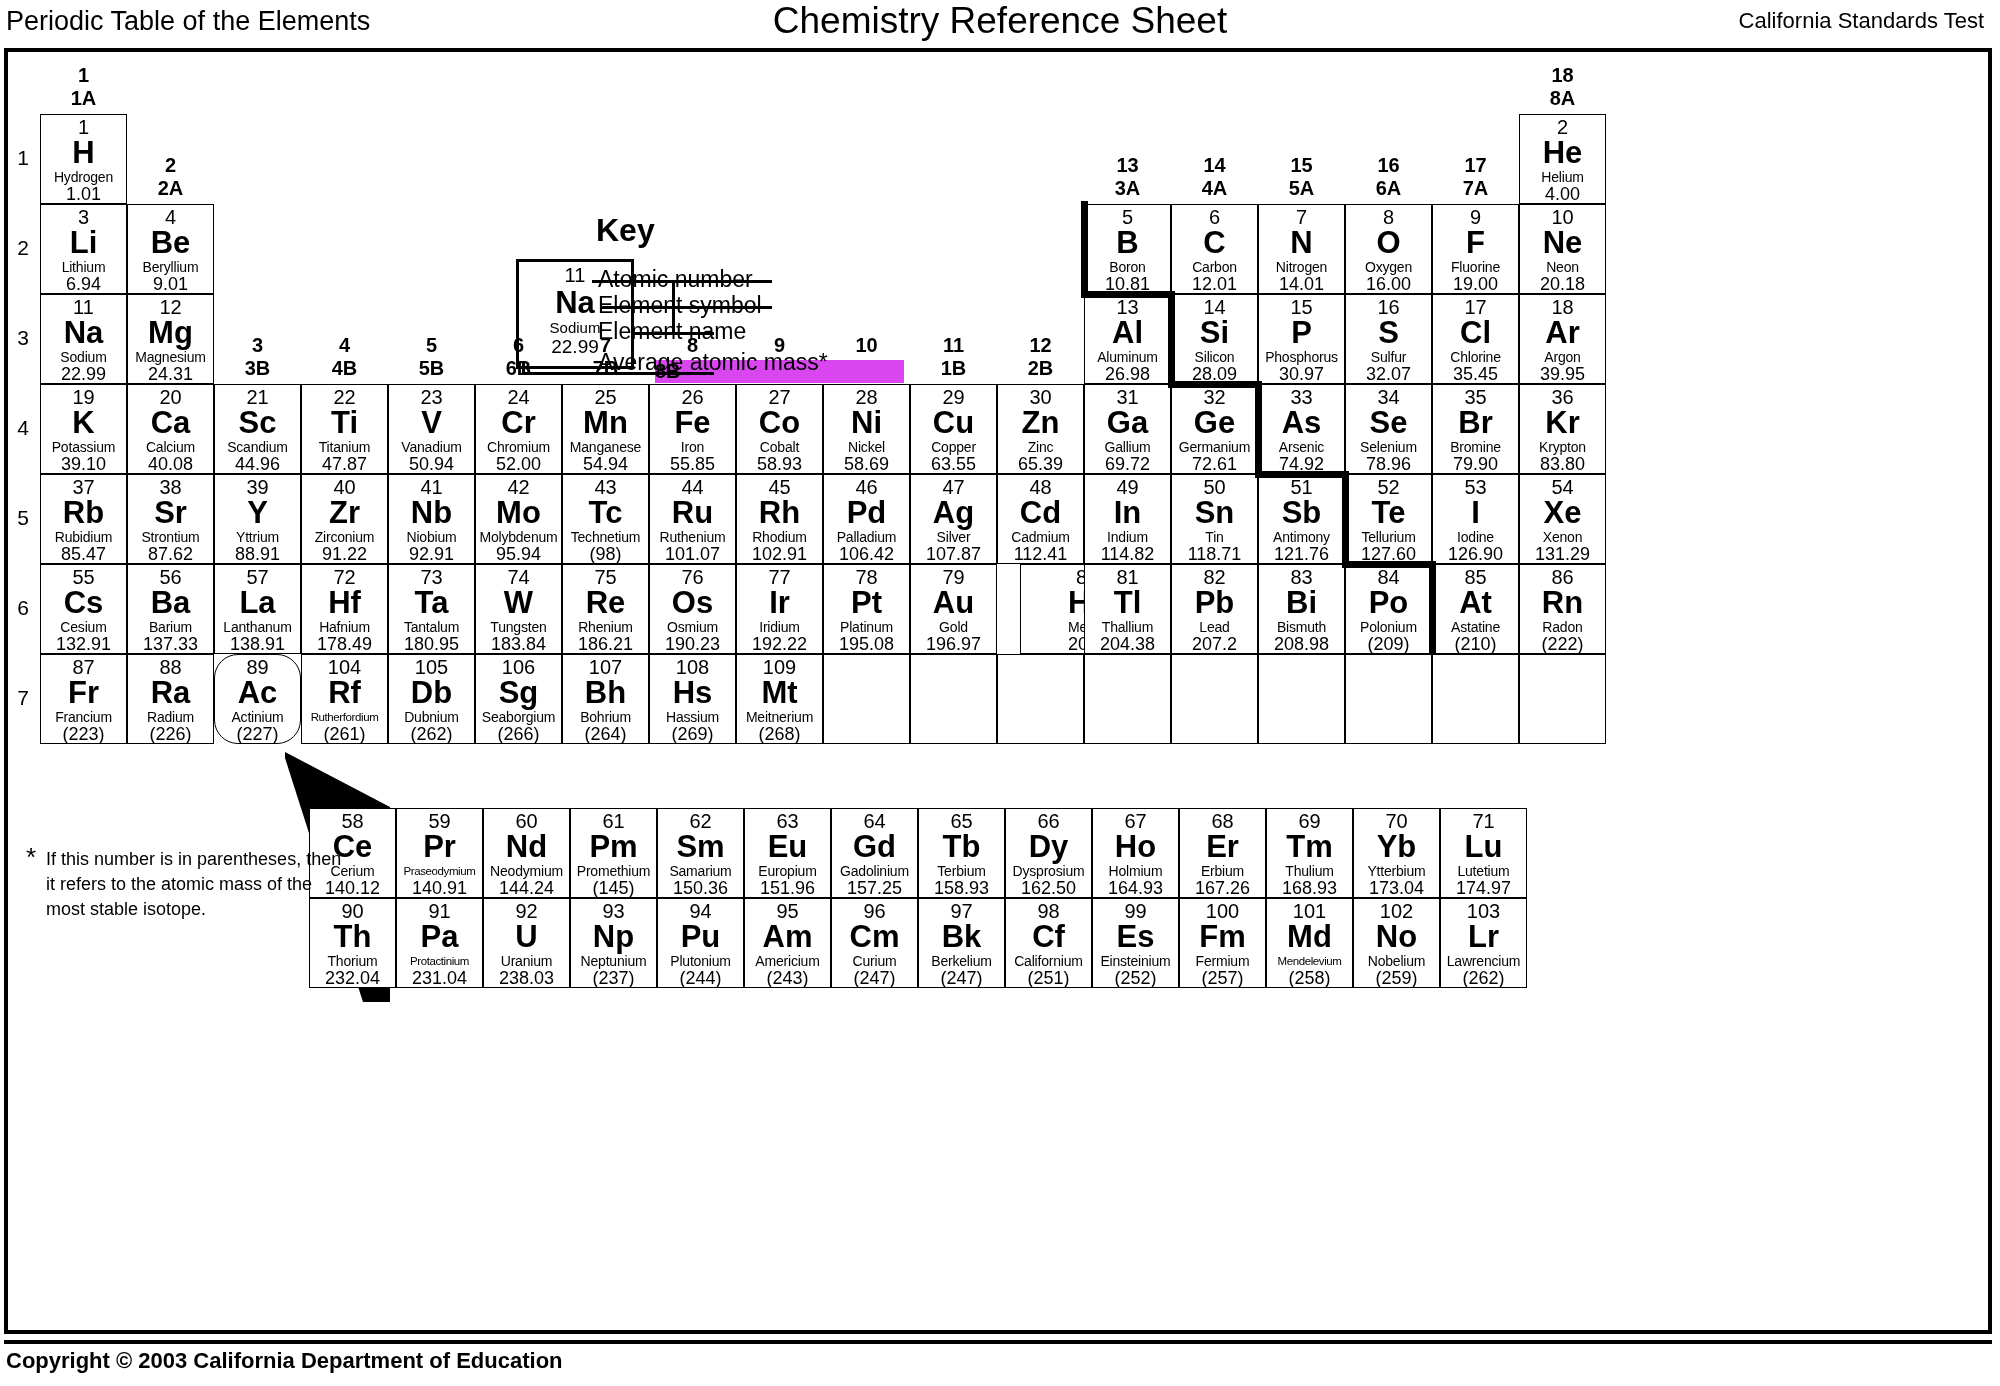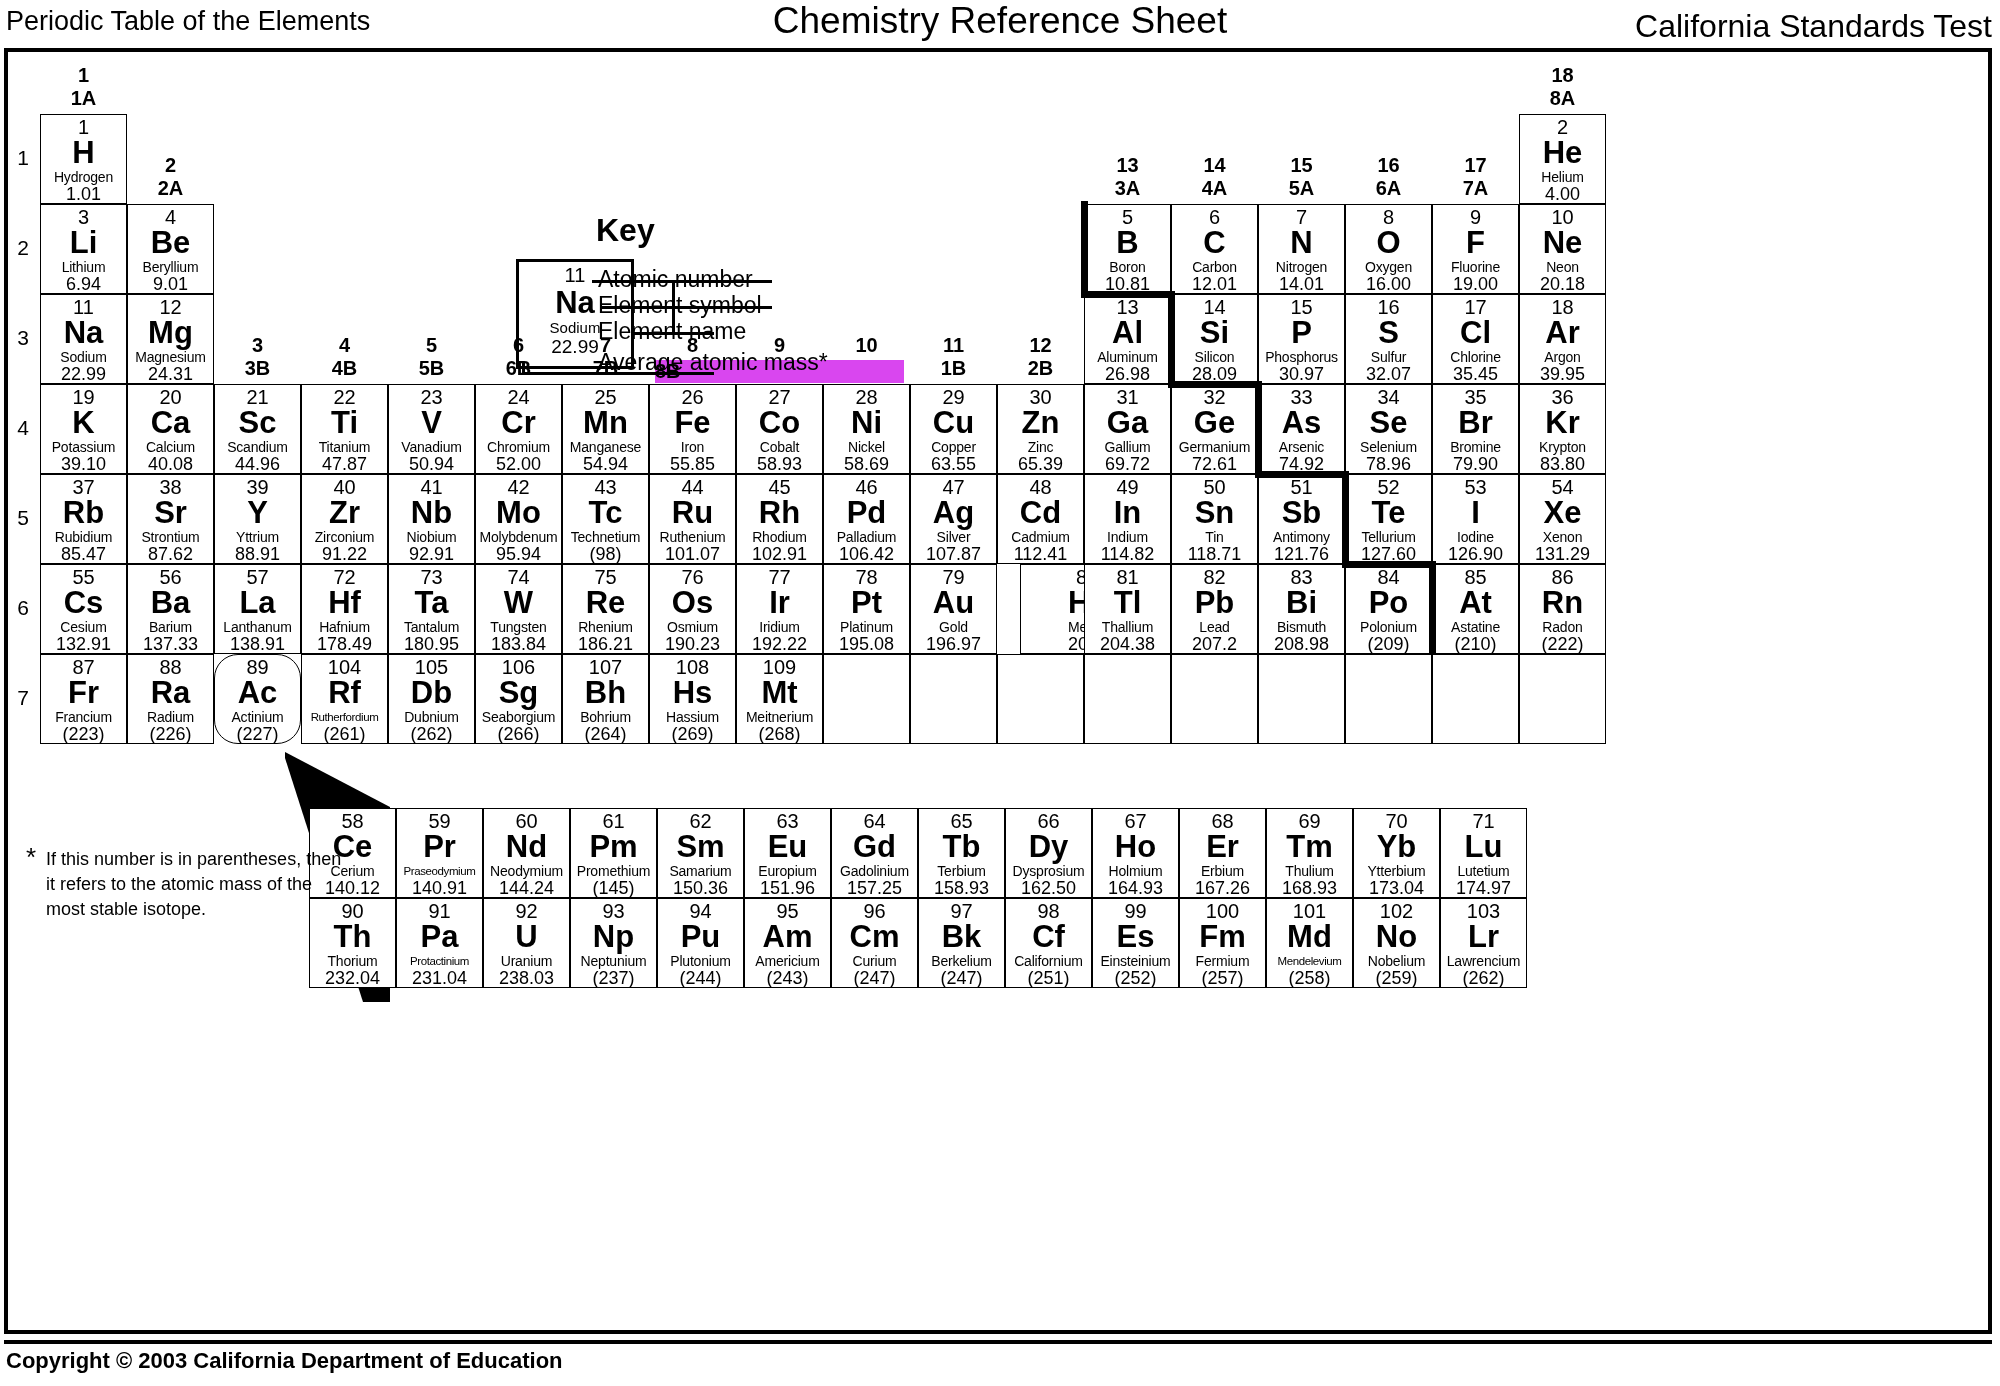--- a/index.html
+++ b/index.html
@@ -5,21 +5,21 @@
   html,body{margin:0;padding:0;background:#fff;}
   body{
     width:2000px;height:1386px;position:relative;overflow:hidden;
     font-family:"Liberation Sans","DejaVu Sans",sans-serif;color:#000;
     -webkit-font-smoothing:none;
   }
   
   #topbar{position:absolute;left:0;top:0;width:2000px;height:48px;}
   #hdr-left{position:absolute;left:6px;top:6px;font-size:27px;white-space:nowrap;}
   #hdr-center{position:absolute;left:0;top:0;width:2000px;text-align:center;font-size:37px;white-space:nowrap;}
-  #hdr-right{position:absolute;right:8px;top:8px;font-size:32px;white-space:nowrap;}
+  #hdr-right{position:absolute;right:16px;top:8px;font-size:22px;white-space:nowrap;}
 
   
   #frame{position:absolute;left:4px;top:48px;width:1988px;height:1286px;
          border:4px solid #000;box-sizing:border-box;background:#fff;}
 
   
   
   .cell{position:absolute;width:87px;height:90px;box-sizing:border-box;
         border:1.5px solid #000;background:#fff;text-align:center;overflow:hidden;}
   .cell .num{font-size:20px;line-height:21px;margin-top:2px;}

